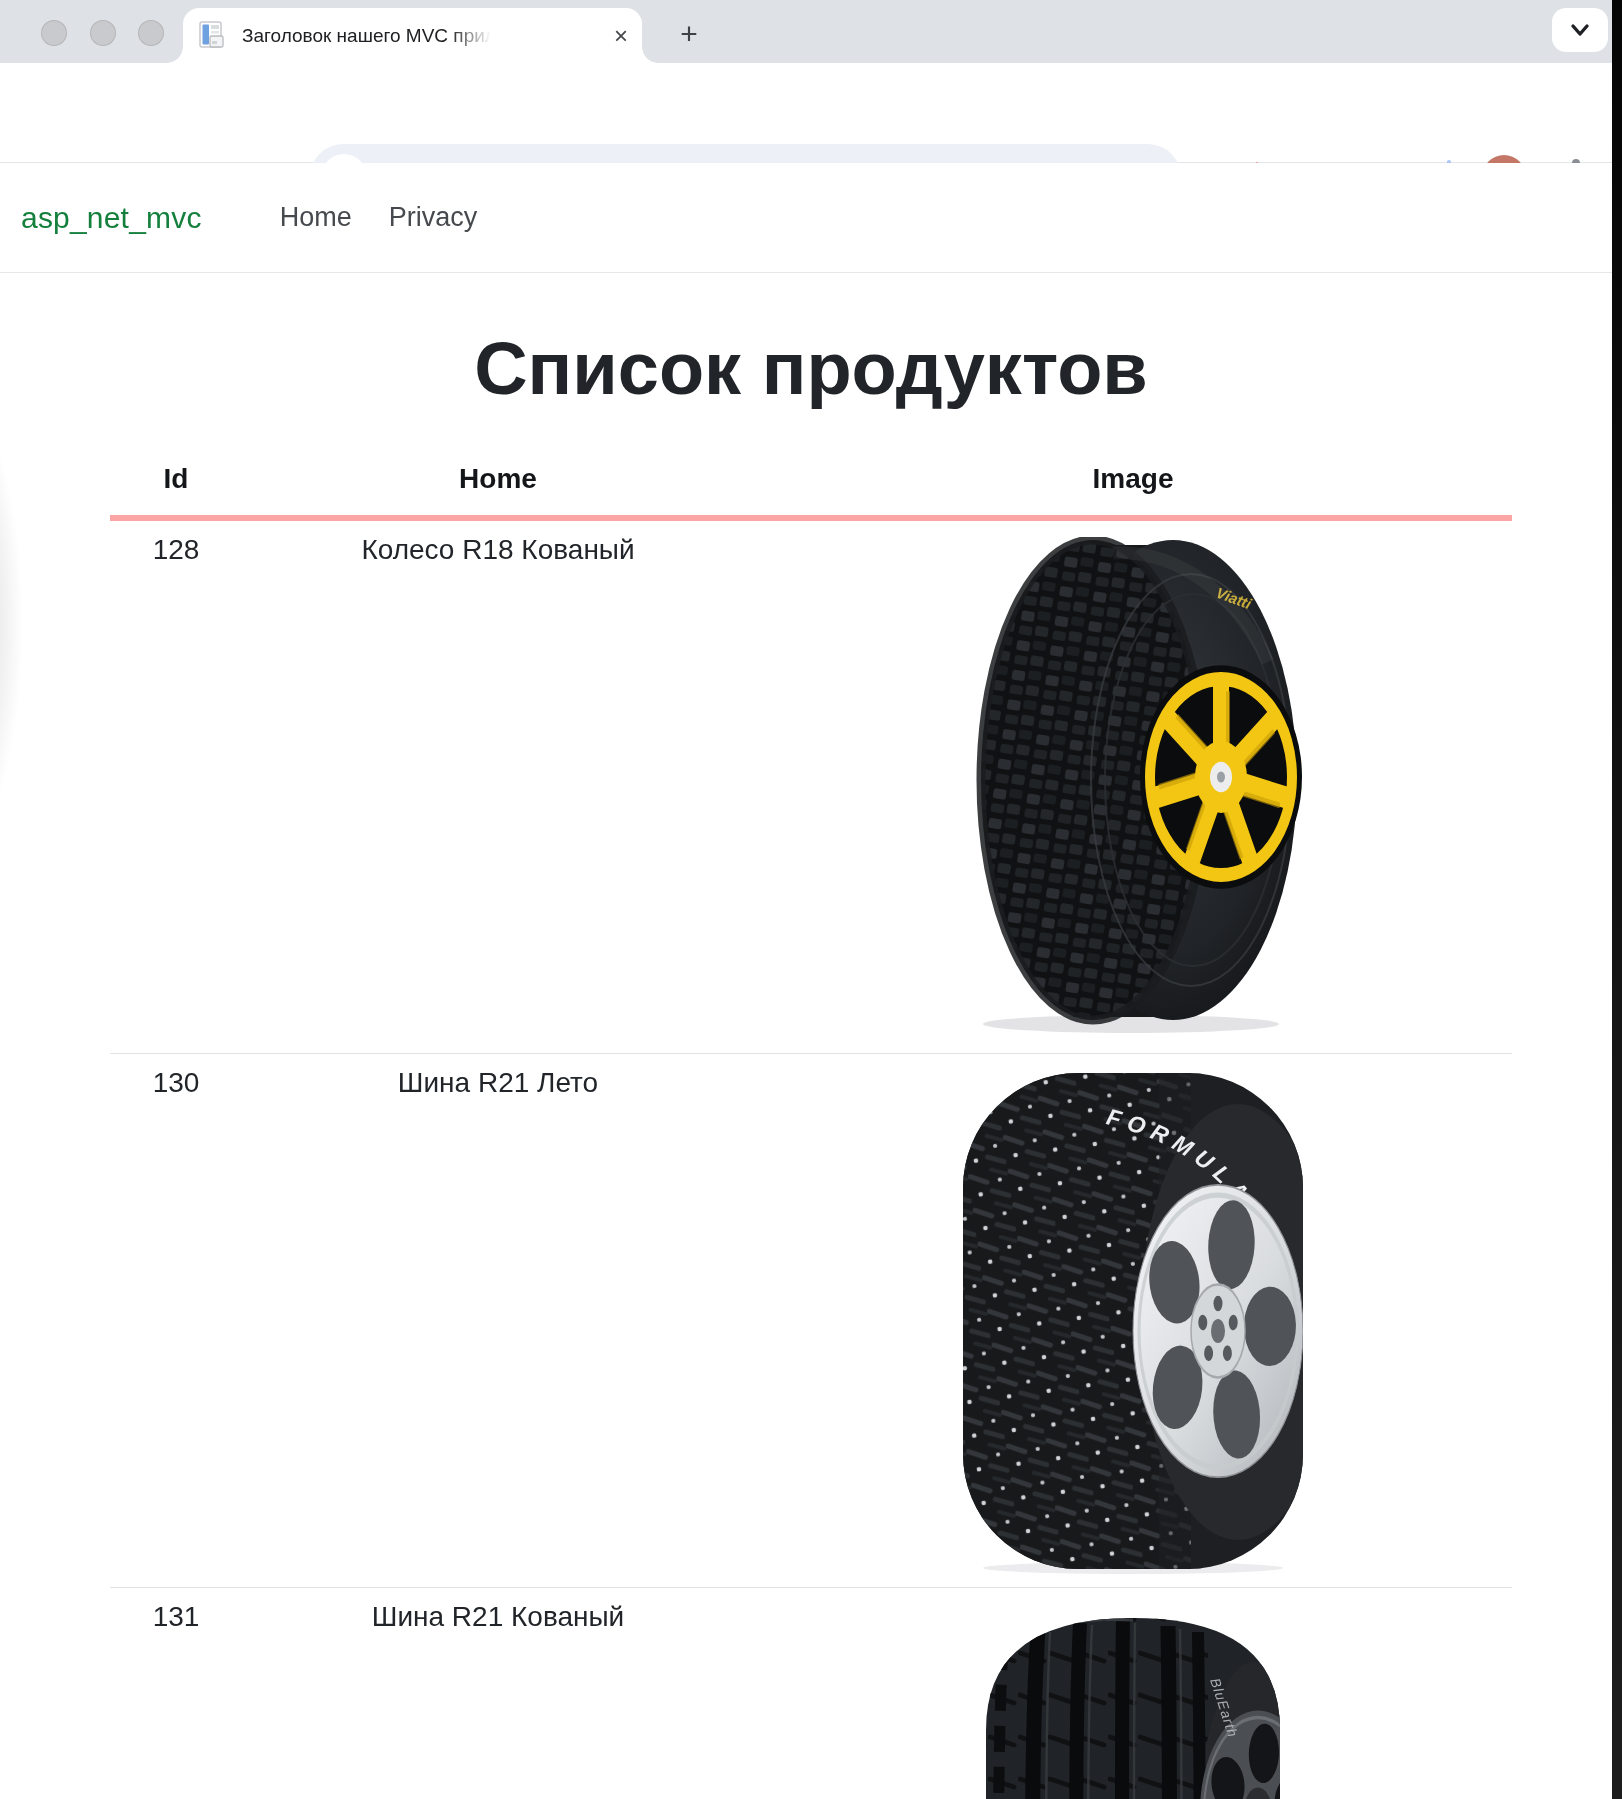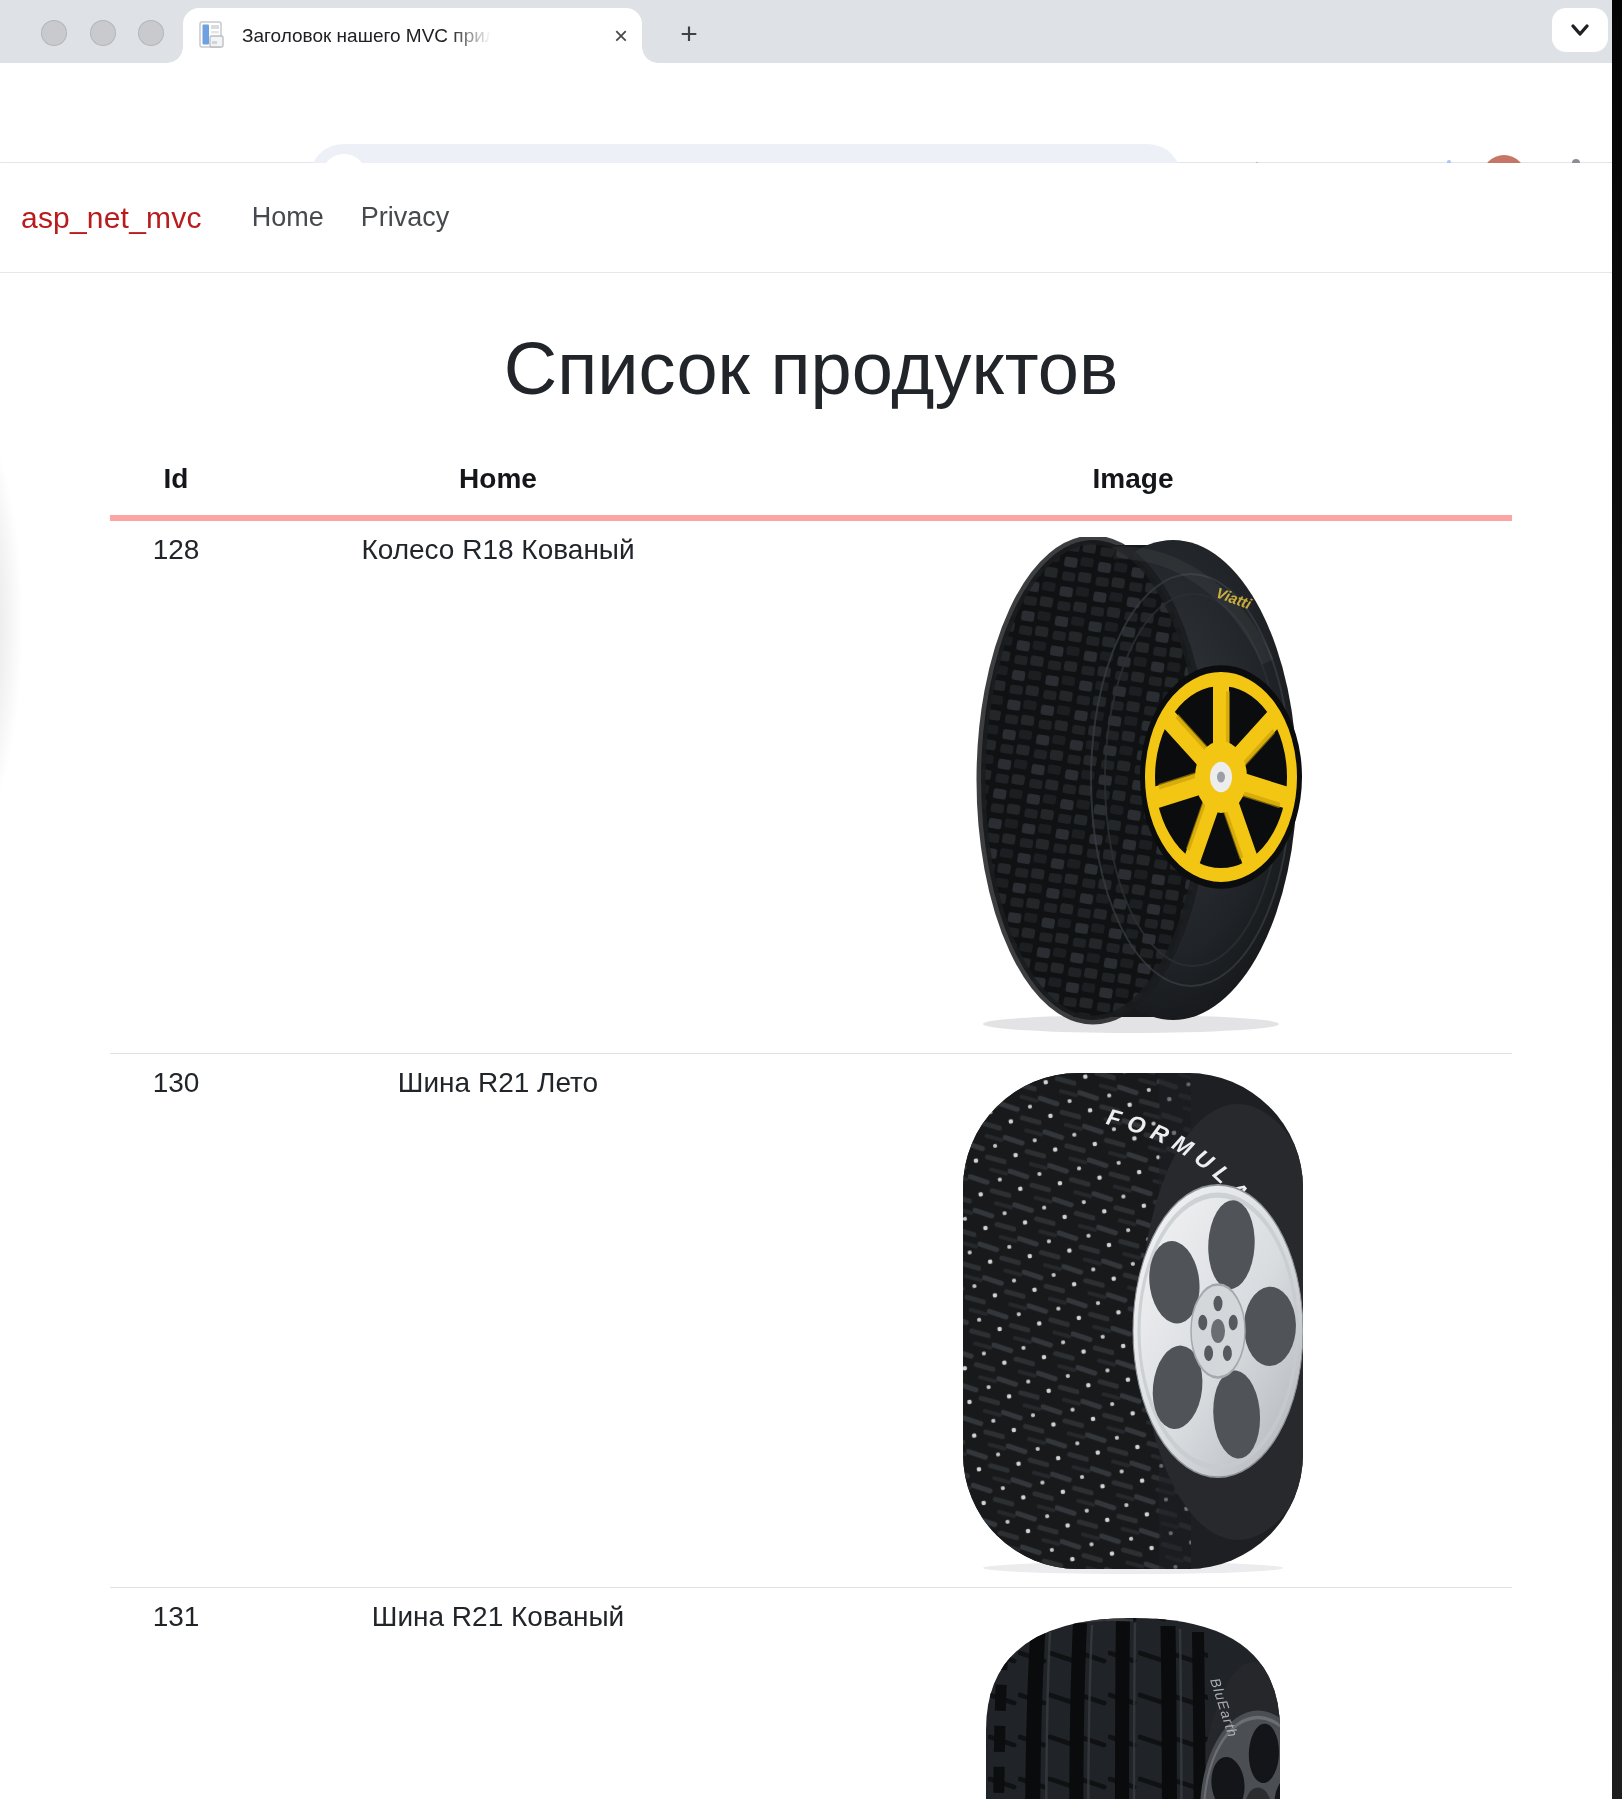--- a/index.html
+++ b/index.html
@@ -50,27 +50,27 @@
             background:#c57767; color:#fff; display:flex; align-items:center; justify-content:center;
             font-size:22px; font-weight:500; }
   .kebab { position:absolute; left:1570px; top:93px; width:12px; height:42px; display:flex; flex-direction:column;
            align-items:center; justify-content:center; gap:6px; }
   .kebab i { width:8px; height:8px; border-radius:50%; background:#8b8e93; }
 
   
   .site-nav { position:absolute; left:0; top:163px; width:1622px; height:110px; background:#fff;
               border-bottom:1px solid #e7e7e9; box-shadow:0 4px 7px rgba(0,0,0,.045);
               display:flex; align-items:center; padding-left:21px; }
-  .brand { font-size:30px; font-weight:500; color:#b91c1c; letter-spacing:.2px; margin-right:50px; }
+  .brand { font-size:30px; font-weight:500; color:#15803d; letter-spacing:.2px; margin-right:78px; }
   .nav-link { font-size:27px; color:#46494d; margin-right:37px; text-decoration:none; }
 
   
   .content { position:absolute; left:0; top:273px; width:1622px; height:1526px; background:#fff;
              overflow:hidden; padding-top:52px; }
-  h1.page-title { font-size:74px; font-weight:400; line-height:1.2; text-align:center; color:#212529; }
+  h1.page-title { font-size:74px; font-weight:700; line-height:1.2; text-align:center; color:#212529; }
   table.products { width:1402px; margin:30px auto 0; border-collapse:collapse; table-layout:fixed; }
   col.c-id{width:132px;} col.c-name{width:512px;} col.c-img{width:758px;}
   .products th { font-size:28px; font-weight:700; color:#141619; text-align:center;
                  padding:18px 0 20px; border-bottom:6px solid #fca5a5; line-height:1.2; }
   .products td { font-size:28px; color:#212529; text-align:center; vertical-align:top; line-height:1.2; }
   .products tr { border-bottom:1px solid #e1e1e5; }
   td.cell-text { padding-top:12px; }
   td.cell-img-1 { padding:16px 0 16px; }
   td.cell-img-2 { padding:15px 0 12px; }
   td.cell-img-3 { padding:14px 0 0; }

